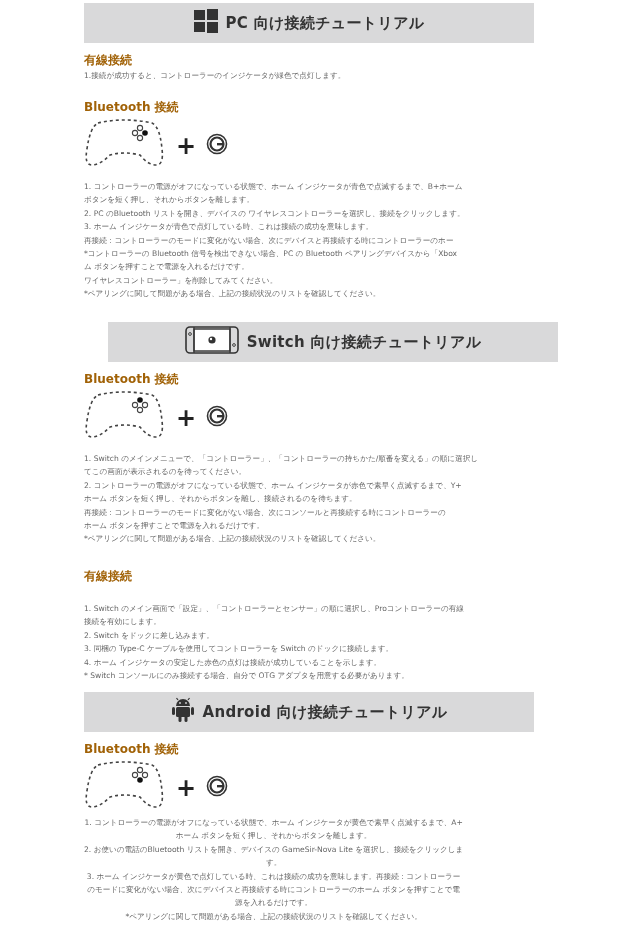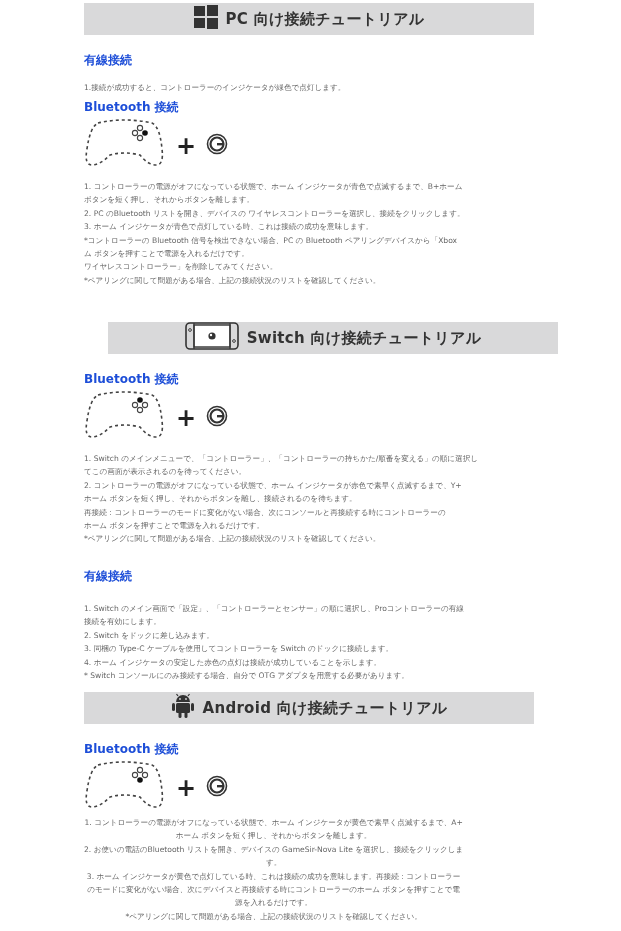--- a/index.html
+++ b/index.html
@@ -1,22 +1,22 @@
 <!DOCTYPE html>
 <html><head>
 <meta charset="utf-8">
 <style>
   html, body { margin: 0; padding: 0; background: #ffffff; }
   body { width: 621px; height: 931px; position: relative; overflow: hidden;
          font-family: "DejaVu Sans", "Liberation Sans", sans-serif; color: #555; }
   .page { position: absolute; left: 84px; top: 0; width: 450px; }
-  .banner { height: 32px; background: #d9d9da; display: flex; align-items: center; justify-content: center;
+  .banner { height: 40px; background: #d9d9da; display: flex; align-items: center; justify-content: center;
             gap: 8px; margin-top: 3px; }
   .banner-title { font-size: 15px; font-weight: bold; color: #333; letter-spacing: 0.3px; }
-  .h { font-size: 12px; font-weight: bold; color: #1d4ed8; margin: 0; }
+  .h { font-size: 12px; font-weight: bold; color: #a16207; margin: 0; }
   .p { font-size: 7.6px; line-height: 13.4px; color: #666; margin: 0; }
   .pairing { display: flex; align-items: center; gap: 10px; height: 56px; margin-top: 2px; }
   .plus { font-size: 24px; color: #222; font-weight: bold; line-height: 1; }
   .section { position: absolute; left: 0; width: 450px; }
 </style>
 </head>
 <body>
 
 <div class="page">
 
@@ -28,21 +28,21 @@
             <rect x="13" y="0" width="11" height="11" fill="#333"></rect>
             <rect x="0" y="13" width="11" height="10" fill="#333"></rect>
             <rect x="13" y="13" width="11" height="11" fill="#333"></rect>
           </svg>
       </span>
       <span class="banner-title">PC 向け接続チュートリアル</span>
     </div>
 
     <div style="position:absolute; top:52px; left:0;">
       <p class="h">有線接続</p>
-      <p class="p" style="margin-top:12px;">1.接続が成功すると、コントローラーのインジケータが緑色で点灯します。</p>
+      <p class="p" style="margin-top:0;">1.接続が成功すると、コントローラーのインジケータが緑色で点灯します。</p>
     </div>
 
     <div style="position:absolute; top:99px; left:0;">
       <p class="h">Bluetooth 接続</p>
       <div class="pairing">
         <span>
           <svg width="82" height="50" viewBox="0 0 82 50">
             <path d="M14 4 Q40 -2 68 4 Q76 8 78 30 Q80 46 72 46 Q64 46 56 36 Q40 32 26 36 Q16 46 8 46 Q0 46 3 30 Q6 8 14 4 Z" fill="none" stroke="#444" stroke-width="1.6" stroke-dasharray="3 3"></path>
             <circle cx="56" cy="9" r="2.6" fill="none" stroke="#444" stroke-width="1.1"></circle>
             <circle cx="51" cy="14" r="2.6" fill="none" stroke="#444" stroke-width="1.1"></circle>
@@ -57,20 +57,21 @@
               <circle cx="11" cy="11" r="6.5" fill="none" stroke="#333" stroke-width="2.2"></circle>
               <rect x="11" y="10" width="6" height="2.4" fill="#333"></rect>
             </svg>
         </span>
       </div>
       <div style="margin-top:6px;">
         <p class="p">1. コントローラーの電源がオフになっている状態で、ホーム インジケータが青色で点滅するまで、B+ホーム</p>
         <p class="p">ボタンを短く押し、それからボタンを離します。</p>
         <p class="p">2. PC のBluetooth リストを開き、デバイスの ワイヤレスコントローラーを選択し、接続をクリックします。</p>
         <p class="p">3. ホーム インジケータが青色で点灯している時、これは接続の成功を意味します。</p>
+        <p class="p">再接続：コントローラーのモードに変化がない場合、次にデバイスと再接続する時にコントローラーのホー</p>
         <p class="p">*コントローラーの Bluetooth 信号を検出できない場合、PC の Bluetooth ペアリングデバイスから「Xbox</p>
         <p class="p">ム ボタンを押すことで電源を入れるだけです。</p>
         <p class="p">ワイヤレスコントローラー」を削除してみてください。</p>
         <p class="p">*ペアリングに関して問題がある場合、上記の接続状況のリストを確認してください。</p>
       </div>
     </div>
   </div>
 
   <div class="section" style="top:319px;padding-left:24px;">
     <div class="banner">

